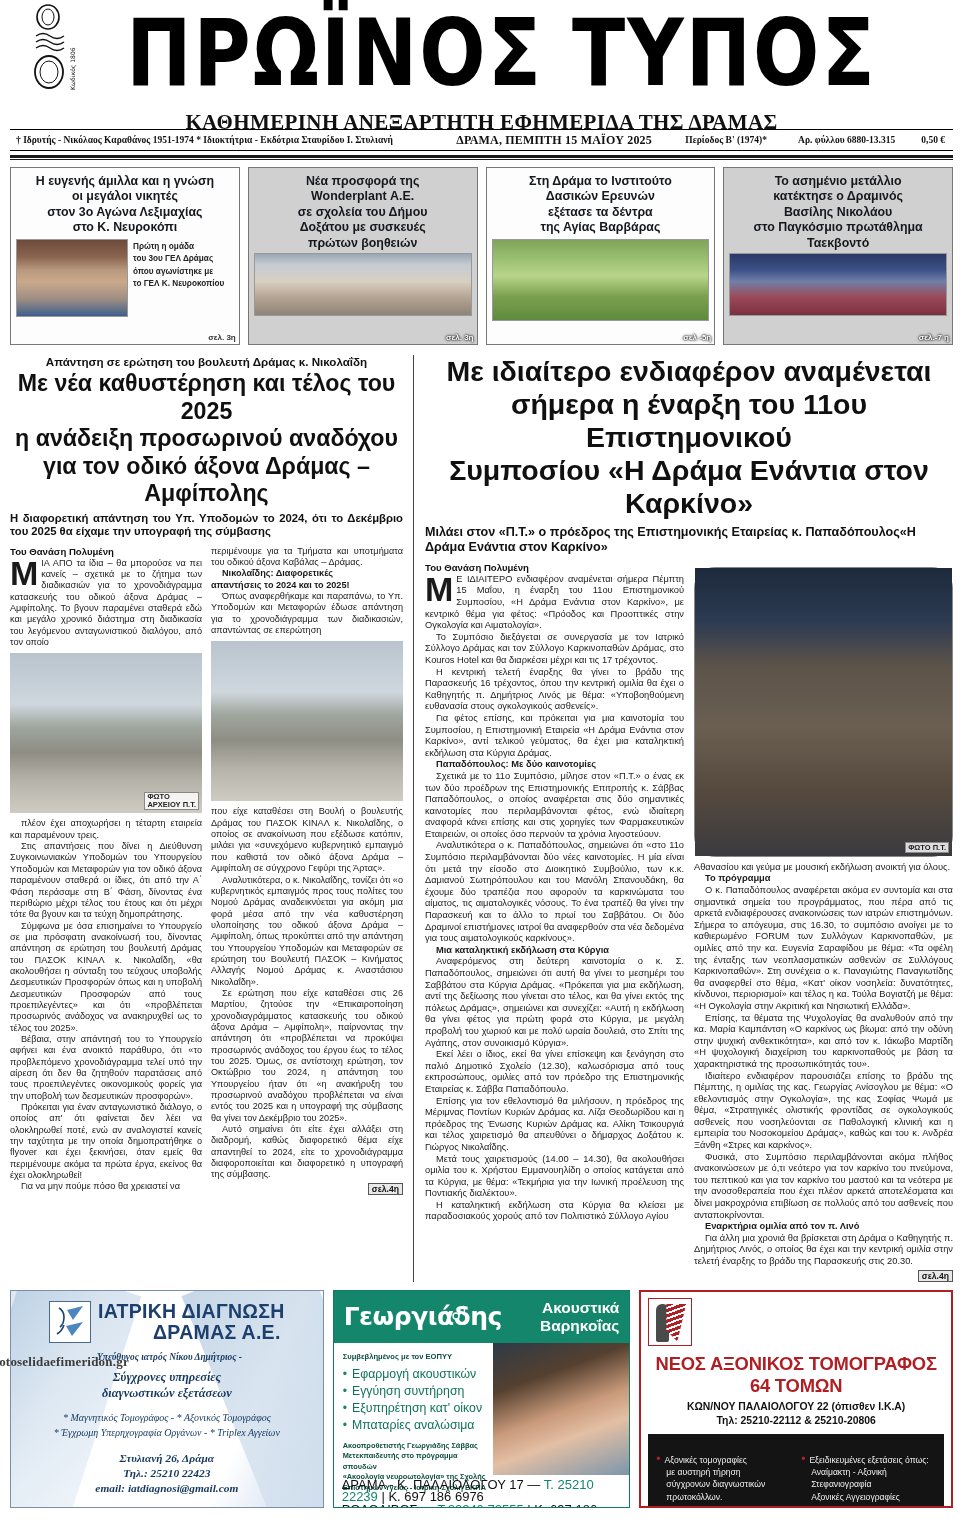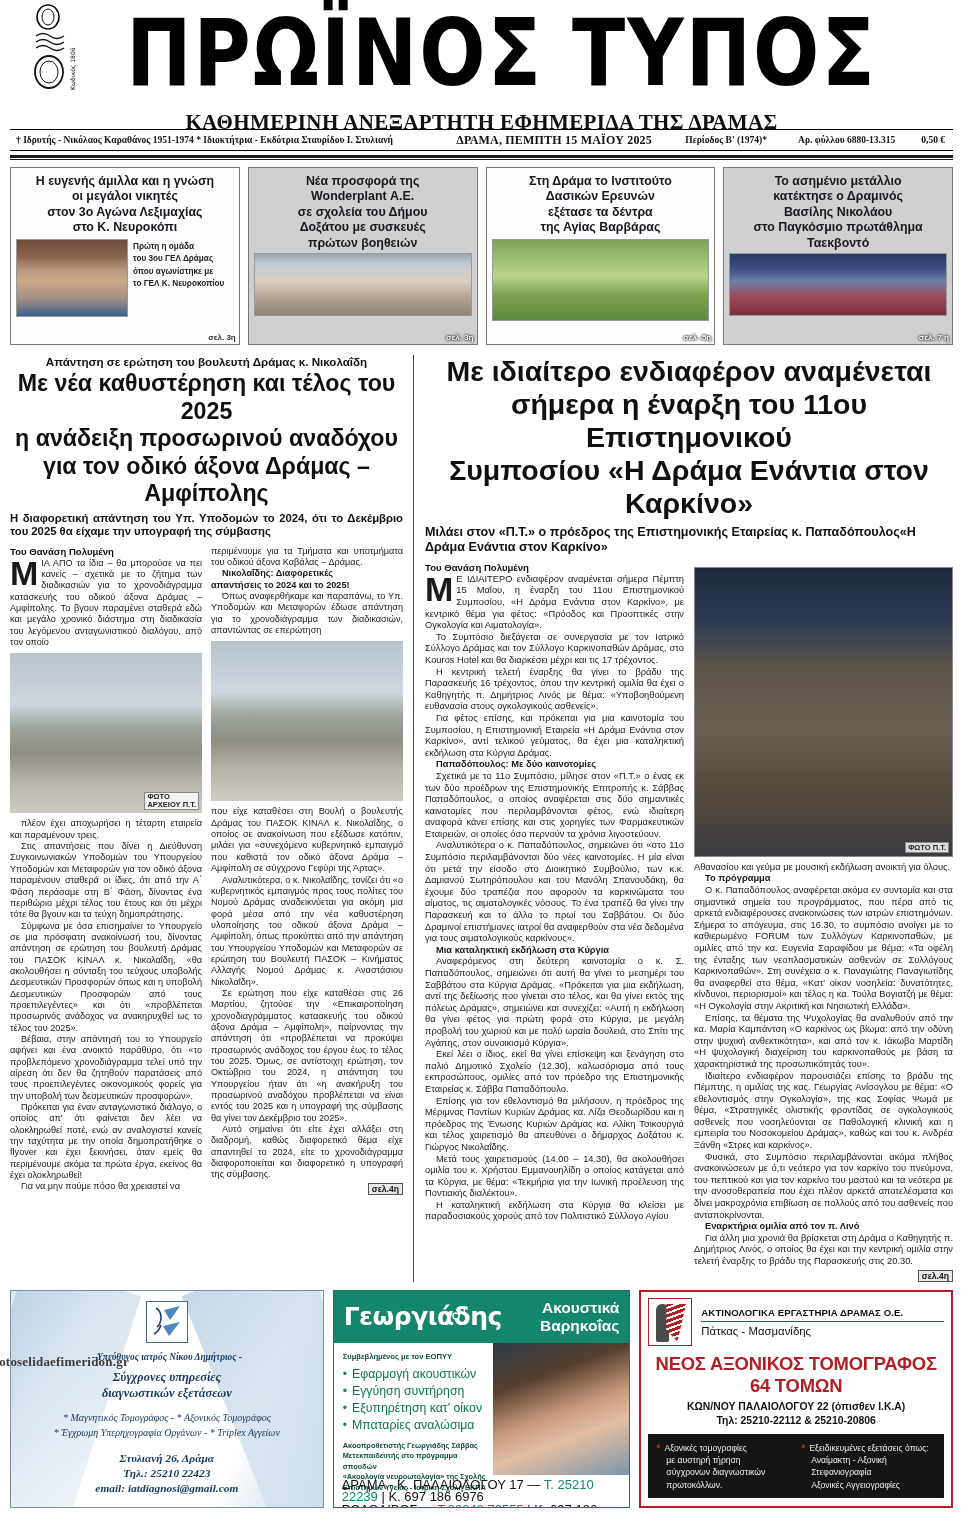--- a/index.html
+++ b/index.html
@@ -155,21 +155,21 @@
   .subhead {
     text-align: center; font-weight: 700;
     font-size: 9.6px; line-height: 11.4px;
     margin: 3px 0 1px 0; text-indent: 0; color: #111;
   }
   .dropcap::first-letter {
     float: left; font-size: 34px; line-height: 26px;
     font-weight: 700; padding: 2px 3px 0 0;
     font-family: "Liberation Sans", sans-serif;
   }
-  .photo-block { margin: 5px 0 5px 0; position: relative; }
+  .photo-block { margin: 5px 0 5px 0; position: relative; border-radius: 21px; }
   .photo-credit {
     position:absolute; right:3px; bottom:3px;
     font-size:7.5px; font-weight:700; color:#fff;
     background: rgba(255,255,255,.82); color:#222;
     padding: 0 2px; border:.5px solid #888;
   }
   .caption {
     font-size: 9.15px; line-height: 11.35px; color:#1a1a1a;
   }
   .sel-tag {
@@ -254,21 +254,21 @@
   .ad3-logo { width:44px; height:48px; border:1px solid #b01f24; position:relative; background:#fff; }
   .ad3-logo .body { position:absolute; left:7px; top:5px; width:13px; height:38px;
       background:#4a4a4a; border-radius:6px 6px 2px 2px; }
   .ad3-logo .swoosh { position:absolute; right:5px; top:5px; width:20px; height:38px;
       background: repeating-linear-gradient(160deg,#b01f24 0 3px,#fff 3px 5px); clip-path: polygon(0 0,100% 0,55% 100%,0 70%); }
   .ad3-lab { font-size:9.6px; font-weight:700; color:#111; letter-spacing:.1px; }
   .ad3-sep { border-bottom:1.4px solid #b01f24; margin:3px 0 3px 0; }
   .ad3-names { font-size:11.4px; color:#111; }
   .ad3-title { text-align:center; font-weight:700; font-size:18.4px; color:#b01f24; margin-top:7px; letter-spacing:-.2px; }
   .ad3-addr { text-align:center; font-weight:700; font-size:10.4px; line-height:14px; margin-top:3px; color:#111; }
-  .ad3-black { background:#141414; color:#f0f0f0; margin-top:6px; padding:7px 8px; display:flex; gap:10px; }
+  .ad3-black { background:#141414; color:#f0f0f0; margin-top:6px; padding:19px 8px; display:flex; gap:10px; }
   .ad3-black ul { list-style:none; margin:0; padding:0; flex:1 1 0; }
   .ad3-black li { font-size:8.6px; line-height:12.4px; }
   .ad3-black li.h::before { content:"\2022"; color:#b01f24; padding-right:4px; font-size:12px; }
   .ad3-black li.c { padding-left:10px; }
   .ad3-foot { text-align:center; font-size:8.8px; line-height:12.6px; margin-top:6px; color:#111; }
 
   .watermark {
     position:absolute; left:-14px; top:1352px;
     font-family:"Liberation Serif","DejaVu Serif",serif;
     font-size:13px; font-weight:700; color:#3b3b3b; z-index:50;
@@ -453,20 +453,24 @@
     <div class="ad ad1">
       <div class="ad1-head">
         <div class="ad1-logo">
           <svg width="34" height="36" viewBox="0 0 34 36">
             <path d="M6 4 q5 3 5 9 q0 7 -4 10" fill="none" stroke="#1d3f6e" stroke-width="1.6"></path>
             <path d="M4 30 q5 -3 7 -9" fill="none" stroke="#1d3f6e" stroke-width="1.6"></path>
             <polygon points="14,6 30,2 20,16" fill="#4c86bf"></polygon>
             <polygon points="13,22 30,18 19,32" fill="#4c86bf"></polygon>
           </svg>
         </div>
+        <div class="ad1-name">
+          <span>ΙΑΤΡΙΚΗ ΔΙΑΓΝΩΣΗ</span>
+          <span class="l2">ΔΡΑΜΑΣ Α.Ε.</span>
+        </div>
       </div>
       <div class="ad1-doc">- Υπεύθυνος ιατρός Νίκου Δημήτριος -</div>
       <div class="ad1-serv" style="white-space:pre-line;">Σύγχρονες υπηρεσίες
 διαγνωστικών εξετάσεων</div>
       <div class="ad1-list" style="white-space:pre-line;">* Μαγνητικός Τομογράφος - * Αξονικός Τομογράφος
 * Έγχρωμη Υπερηχογραφία Οργάνων - * Triplex Αγγείων</div>
       <div class="ad1-foot">
         <div>Στυλιανή 26, Δράμα</div>
         <div>Τηλ.: 25210 22423</div>
         <div>email: iatdiagnosi@gmail.com</div>
@@ -510,25 +514,20 @@
       </div>
       <div class="ad2-bar"></div>
     </div>
 
     <div class="ad ad3">
       <div class="ad3-head">
         <div class="ad3-logo">
           <div class="body"></div>
             <div class="swoosh"></div>
         </div>
-        <div style="flex:1 1 auto;">
-          <div class="ad3-lab">ΑΚΤΙΝΟΛΟΓΙΚΑ ΕΡΓΑΣΤΗΡΙΑ ΔΡΑΜΑΣ Ο.Ε.</div>
-          <div class="ad3-sep"></div>
-          <div class="ad3-names">Πάτκας - Μασμανίδης</div>
-        </div>
       </div>
       <div class="ad3-title">ΝΕΟΣ ΑΞΟΝΙΚΟΣ ΤΟΜΟΓΡΑΦΟΣ 64 ΤΟΜΩΝ</div>
       <div class="ad3-addr">
         <div>ΚΩΝ/ΝΟΥ ΠΑΛΑΙΟΛΟΓΟΥ 22 (όπισθεν Ι.Κ.Α)</div>
         <div>Τηλ: 25210-22112 &amp; 25210-20806</div>
       </div>
       <div class="ad3-black">
         <ul>
           <li class="h">Αξονικές τομογραφίες</li>
           <li class="c">με αυστηρή τήρηση</li>

